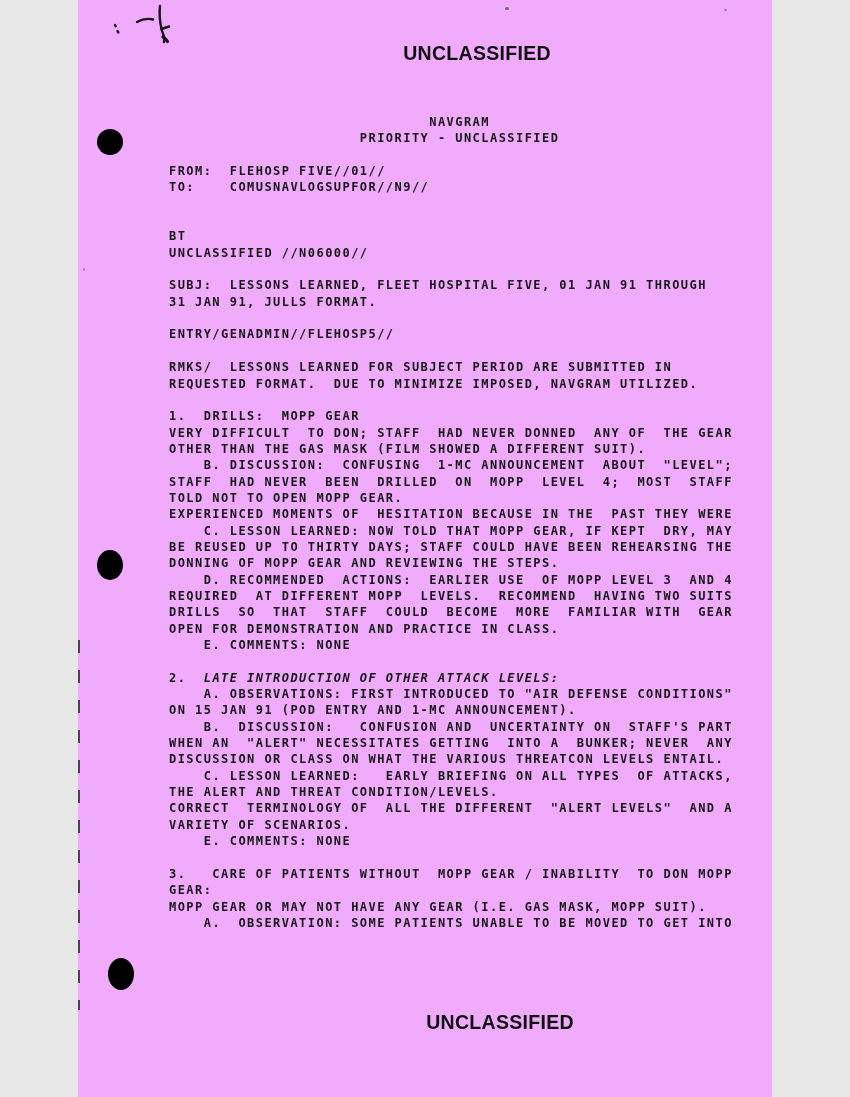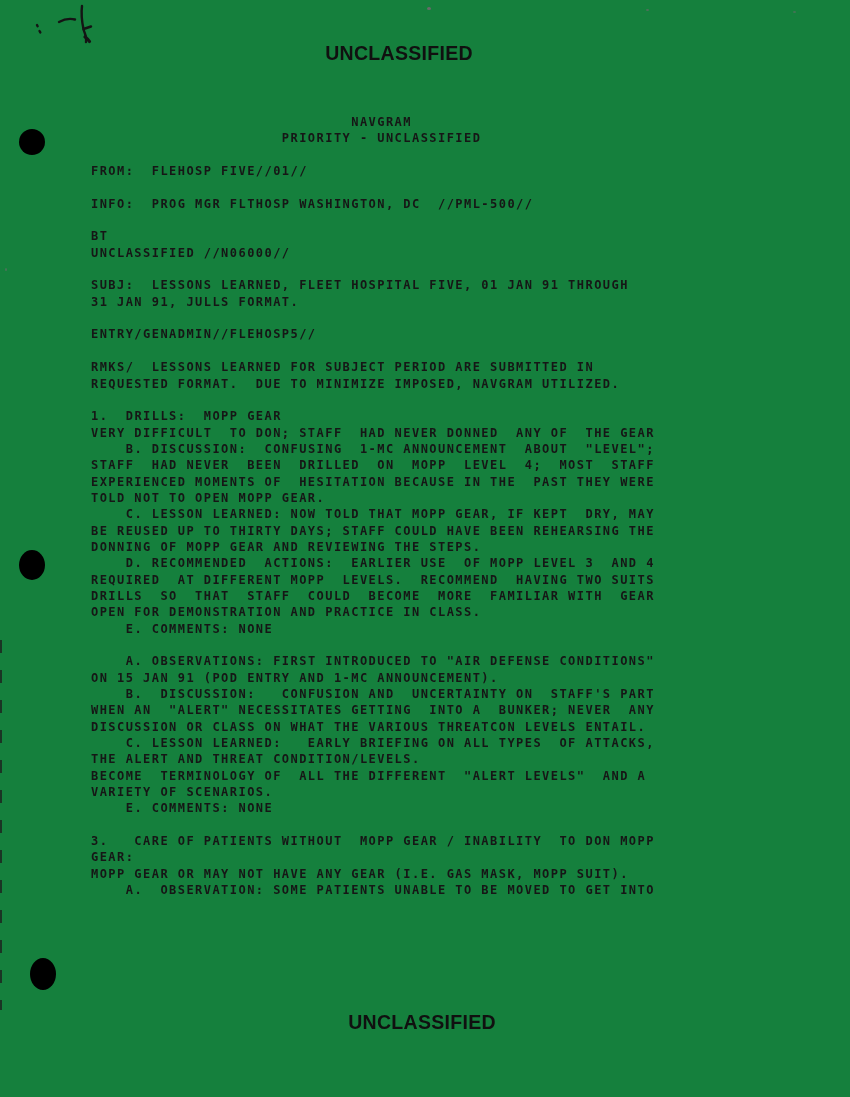--- a/index.html
+++ b/index.html
@@ -1,17 +1,17 @@
 <!DOCTYPE html>
 <html><head>
 <meta charset="utf-8">
 <style>
   html,body { margin:0; padding:0; background:#e8e8e8; }
   .sheet {
-    position:relative; width:850px; height:1097px; background:#15803d;
+    position:relative; width:694px; height:1097px; background:#f0abfc;
     overflow:hidden; margin:0 auto;
     font-family:"DejaVu Sans Mono","Liberation Mono",monospace;
   }
   .cls-header, .cls-footer {
     position:absolute; transform:translateX(-50%);
     font-family:"Liberation Sans","DejaVu Sans",sans-serif;
     font-weight:bold; font-size:19.5px; letter-spacing:0.3px; color:#101010;
     white-space:nowrap;
   }
   .cls-header { left:399px; top:42px; }
@@ -68,57 +68,59 @@
   <div class="speck sp3"></div>
   <div class="speck sp4"></div>
 
   <div class="cls-header">UNCLASSIFIED</div>
 
   <div class="doc">
       <div class="doc-line"><span>                              NAVGRAM</span></div>
       <div class="doc-line"><span>                      PRIORITY - UNCLASSIFIED</span></div>
       <div class="doc-line">&nbsp;</div>
       <div class="doc-line"><span>FROM:  FLEHOSP FIVE//01//</span></div>
+      <div class="doc-line"><span>TO:    COMUSNAVLOGSUPFOR//N9//</span></div>
       <div class="doc-line">&nbsp;</div>
-      <div class="doc-line"><span>INFO:  PROG MGR FLTHOSP WASHINGTON, DC  //PML-500//</span></div>
       <div class="doc-line">&nbsp;</div>
       <div class="doc-line"><span>BT</span></div>
       <div class="doc-line"><span>UNCLASSIFIED //N06000//</span></div>
       <div class="doc-line">&nbsp;</div>
       <div class="doc-line"><span>SUBJ:  LESSONS LEARNED, FLEET HOSPITAL FIVE, 01 JAN 91 THROUGH</span></div>
       <div class="doc-line"><span>31 JAN 91, JULLS FORMAT.</span></div>
       <div class="doc-line">&nbsp;</div>
       <div class="doc-line"><span>ENTRY/GENADMIN//FLEHOSP5//</span></div>
       <div class="doc-line">&nbsp;</div>
       <div class="doc-line"><span>RMKS/  LESSONS LEARNED FOR SUBJECT PERIOD ARE SUBMITTED IN</span></div>
       <div class="doc-line"><span>REQUESTED FORMAT.  DUE TO MINIMIZE IMPOSED, NAVGRAM UTILIZED.</span></div>
       <div class="doc-line">&nbsp;</div>
       <div class="doc-line"><span>1.  </span><span class="u">DRILLS:  MOPP GEAR</span></div>
       <div class="doc-line"><span>VERY DIFFICULT  TO DON; STAFF  HAD NEVER DONNED  ANY OF  THE GEAR</span></div>
+      <div class="doc-line"><span>OTHER THAN THE GAS MASK (FILM SHOWED A DIFFERENT SUIT).</span></div>
       <div class="doc-line"><span>    </span><span class="u">B. DISCUSSION</span><span>:  CONFUSING  1-MC ANNOUNCEMENT  ABOUT  "LEVEL";</span></div>
       <div class="doc-line"><span>STAFF  HAD NEVER  BEEN  DRILLED  ON  MOPP  LEVEL  4;  MOST  STAFF</span></div>
+      <div class="doc-line"><span>TOLD NOT TO OPEN MOPP GEAR.</span></div>
       <div class="doc-line"><span>EXPERIENCED MOMENTS OF  HESITATION BECAUSE IN THE  PAST THEY WERE</span></div>
-      <div class="doc-line"><span>TOLD NOT TO OPEN MOPP GEAR.</span></div>
       <div class="doc-line"><span>    </span><span class="u">C. LESSON LEARNED</span><span>: NOW TOLD THAT MOPP GEAR, IF KEPT  DRY, MAY</span></div>
       <div class="doc-line"><span>BE REUSED UP TO THIRTY DAYS; STAFF COULD HAVE BEEN REHEARSING THE</span></div>
       <div class="doc-line"><span>DONNING OF MOPP GEAR AND REVIEWING THE STEPS.</span></div>
       <div class="doc-line"><span>    </span><span class="u">D. RECOMMENDED  ACTIONS</span><span>:  EARLIER USE  OF MOPP LEVEL 3  AND 4</span></div>
       <div class="doc-line"><span>REQUIRED  AT DIFFERENT MOPP  LEVELS.  RECOMMEND  HAVING TWO SUITS</span></div>
       <div class="doc-line"><span>DRILLS  SO  THAT  STAFF  COULD  BECOME  MORE  FAMILIAR WITH  GEAR</span></div>
       <div class="doc-line"><span>OPEN FOR DEMONSTRATION AND PRACTICE IN CLASS.</span></div>
       <div class="doc-line"><span>    </span><span class="u">E. COMMENTS</span><span>: NONE</span></div>
       <div class="doc-line">&nbsp;</div>
+      <div class="doc-line"><span>2.  </span><span class="u i">LATE INTRODUCTION OF OTHER ATTACK LEVELS:</span></div>
       <div class="doc-line"><span>    </span><span class="u">A. OBSERVATIONS</span><span>: FIRST INTRODUCED TO "AIR DEFENSE CONDITIONS"</span></div>
       <div class="doc-line"><span>ON 15 JAN 91 (POD ENTRY AND 1-MC ANNOUNCEMENT).</span></div>
       <div class="doc-line"><span>    </span><span class="u">B.  DISCUSSION</span><span>:   CONFUSION AND  UNCERTAINTY ON  STAFF'S PART</span></div>
       <div class="doc-line"><span>WHEN AN  "ALERT" NECESSITATES GETTING  INTO A  BUNKER; NEVER  ANY</span></div>
       <div class="doc-line"><span>DISCUSSION OR CLASS ON WHAT THE VARIOUS THREATCON LEVELS ENTAIL.</span></div>
       <div class="doc-line"><span>    </span><span class="u">C. LESSON LEARNED</span><span>:   EARLY BRIEFING ON ALL TYPES  OF ATTACKS,</span></div>
       <div class="doc-line"><span>THE ALERT AND THREAT CONDITION/LEVELS.</span></div>
-      <div class="doc-line"><span>BECOME  TERMINOLOGY OF  ALL THE DIFFERENT  "ALERT LEVELS"  AND A</span></div>
+      <div class="doc-line"><span>CORRECT  TERMINOLOGY OF  ALL THE DIFFERENT  "ALERT LEVELS"  AND A</span></div>
       <div class="doc-line"><span>VARIETY OF SCENARIOS.</span></div>
       <div class="doc-line"><span>    </span><span class="u">E. COMMENTS</span><span>: NONE</span></div>
       <div class="doc-line">&nbsp;</div>
       <div class="doc-line"><span>3.   CARE OF PATIENTS WITHOUT  MOPP GEAR / INABILITY  TO DON MOPP</span></div>
       <div class="doc-line"><span>GEAR:</span></div>
       <div class="doc-line"><span>MOPP GEAR OR MAY NOT HAVE ANY GEAR (I.E. GAS MASK, MOPP SUIT).</span></div>
       <div class="doc-line"><span>    </span><span class="u">A.  OBSERVATION</span><span>: SOME PATIENTS UNABLE TO BE MOVED TO GET INTO</span></div>
     </div>
 
   <div class="cls-footer">UNCLASSIFIED</div>

